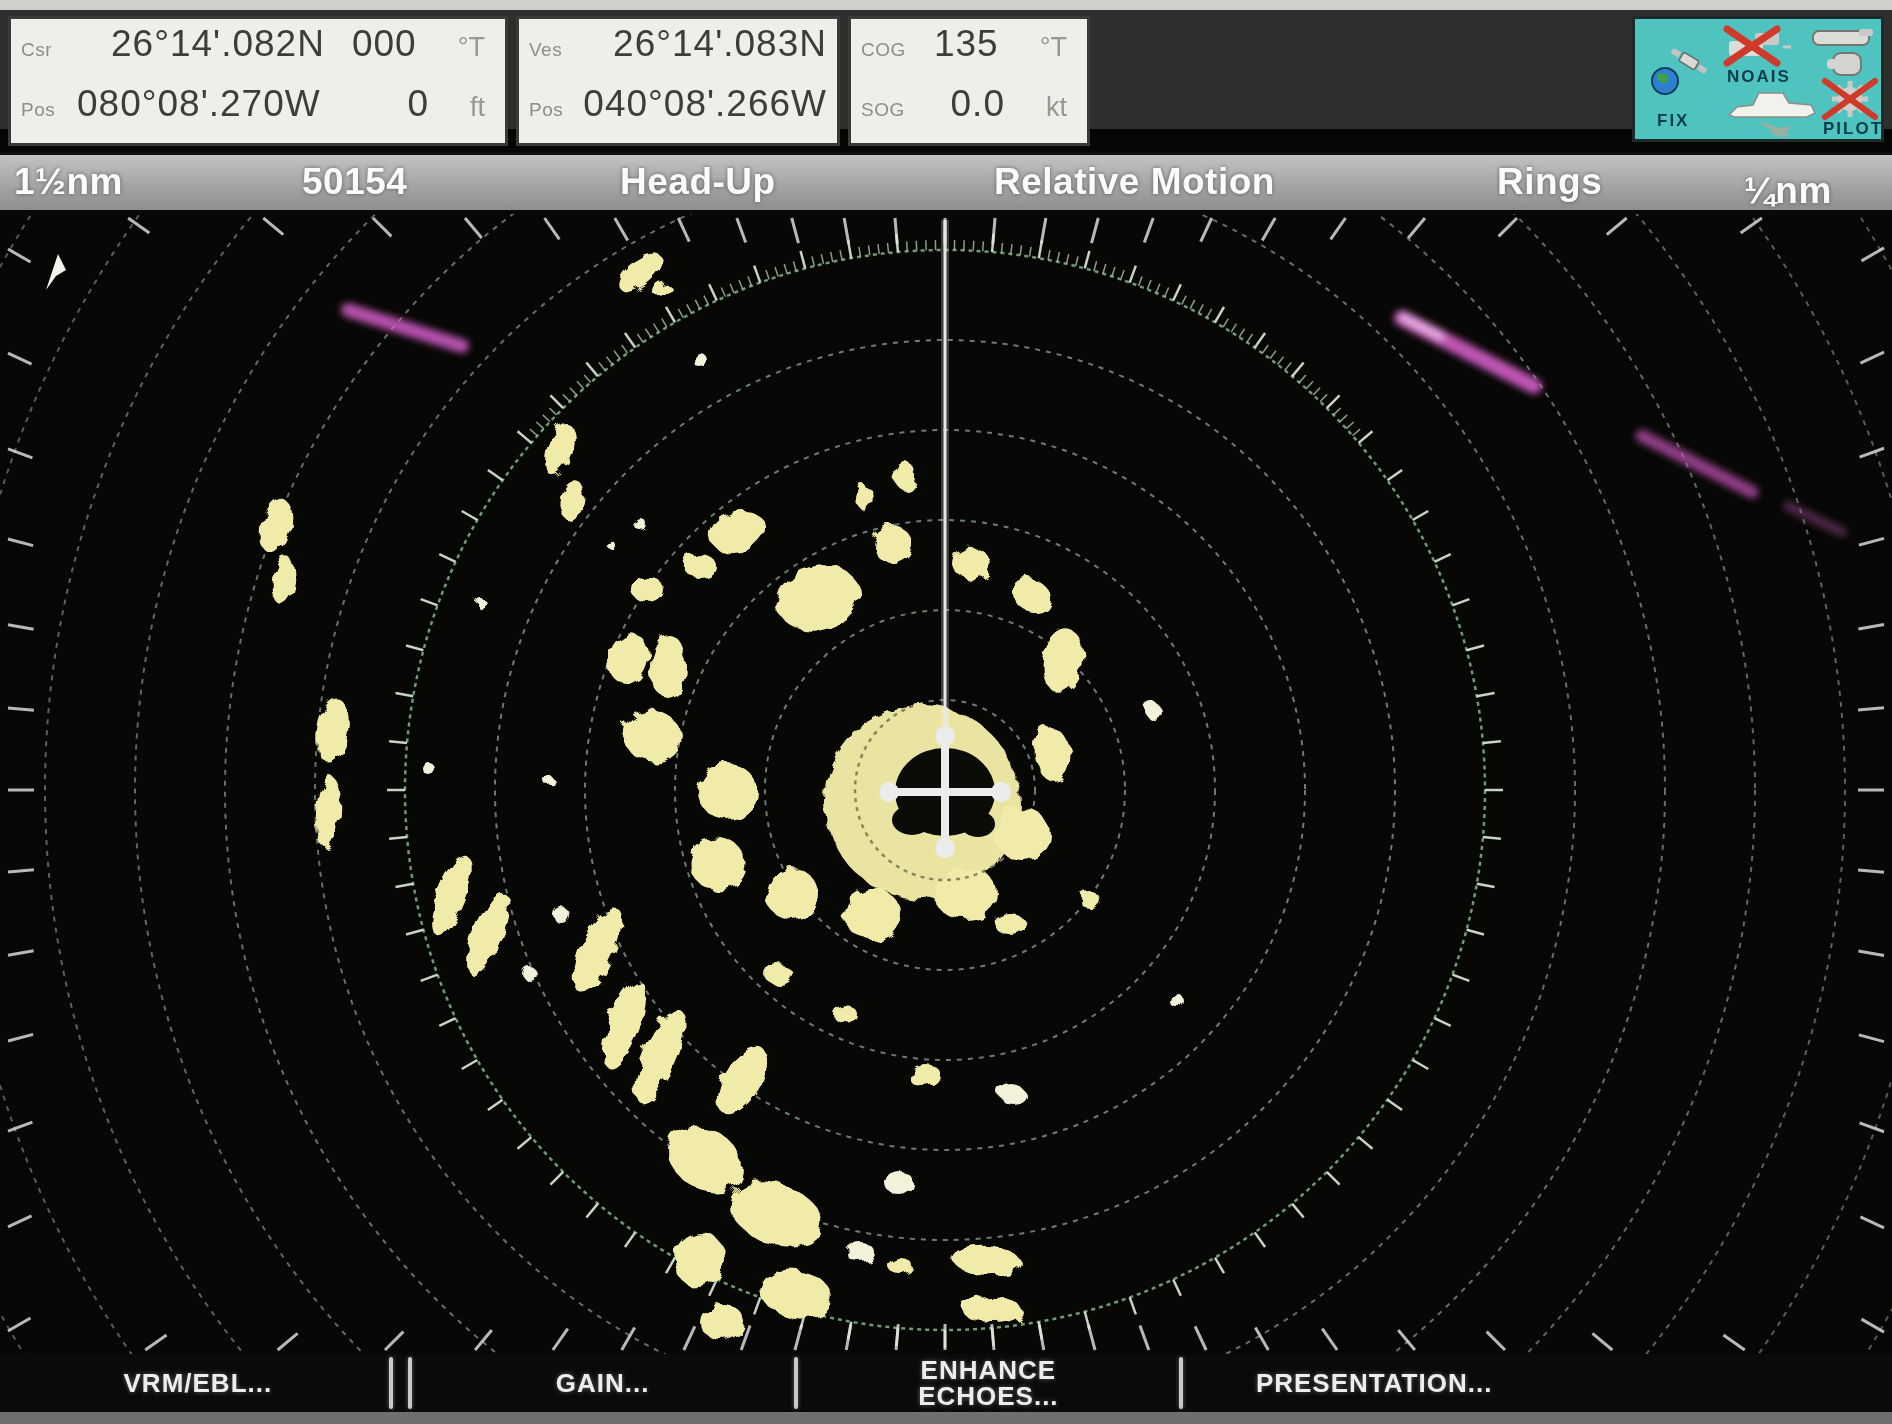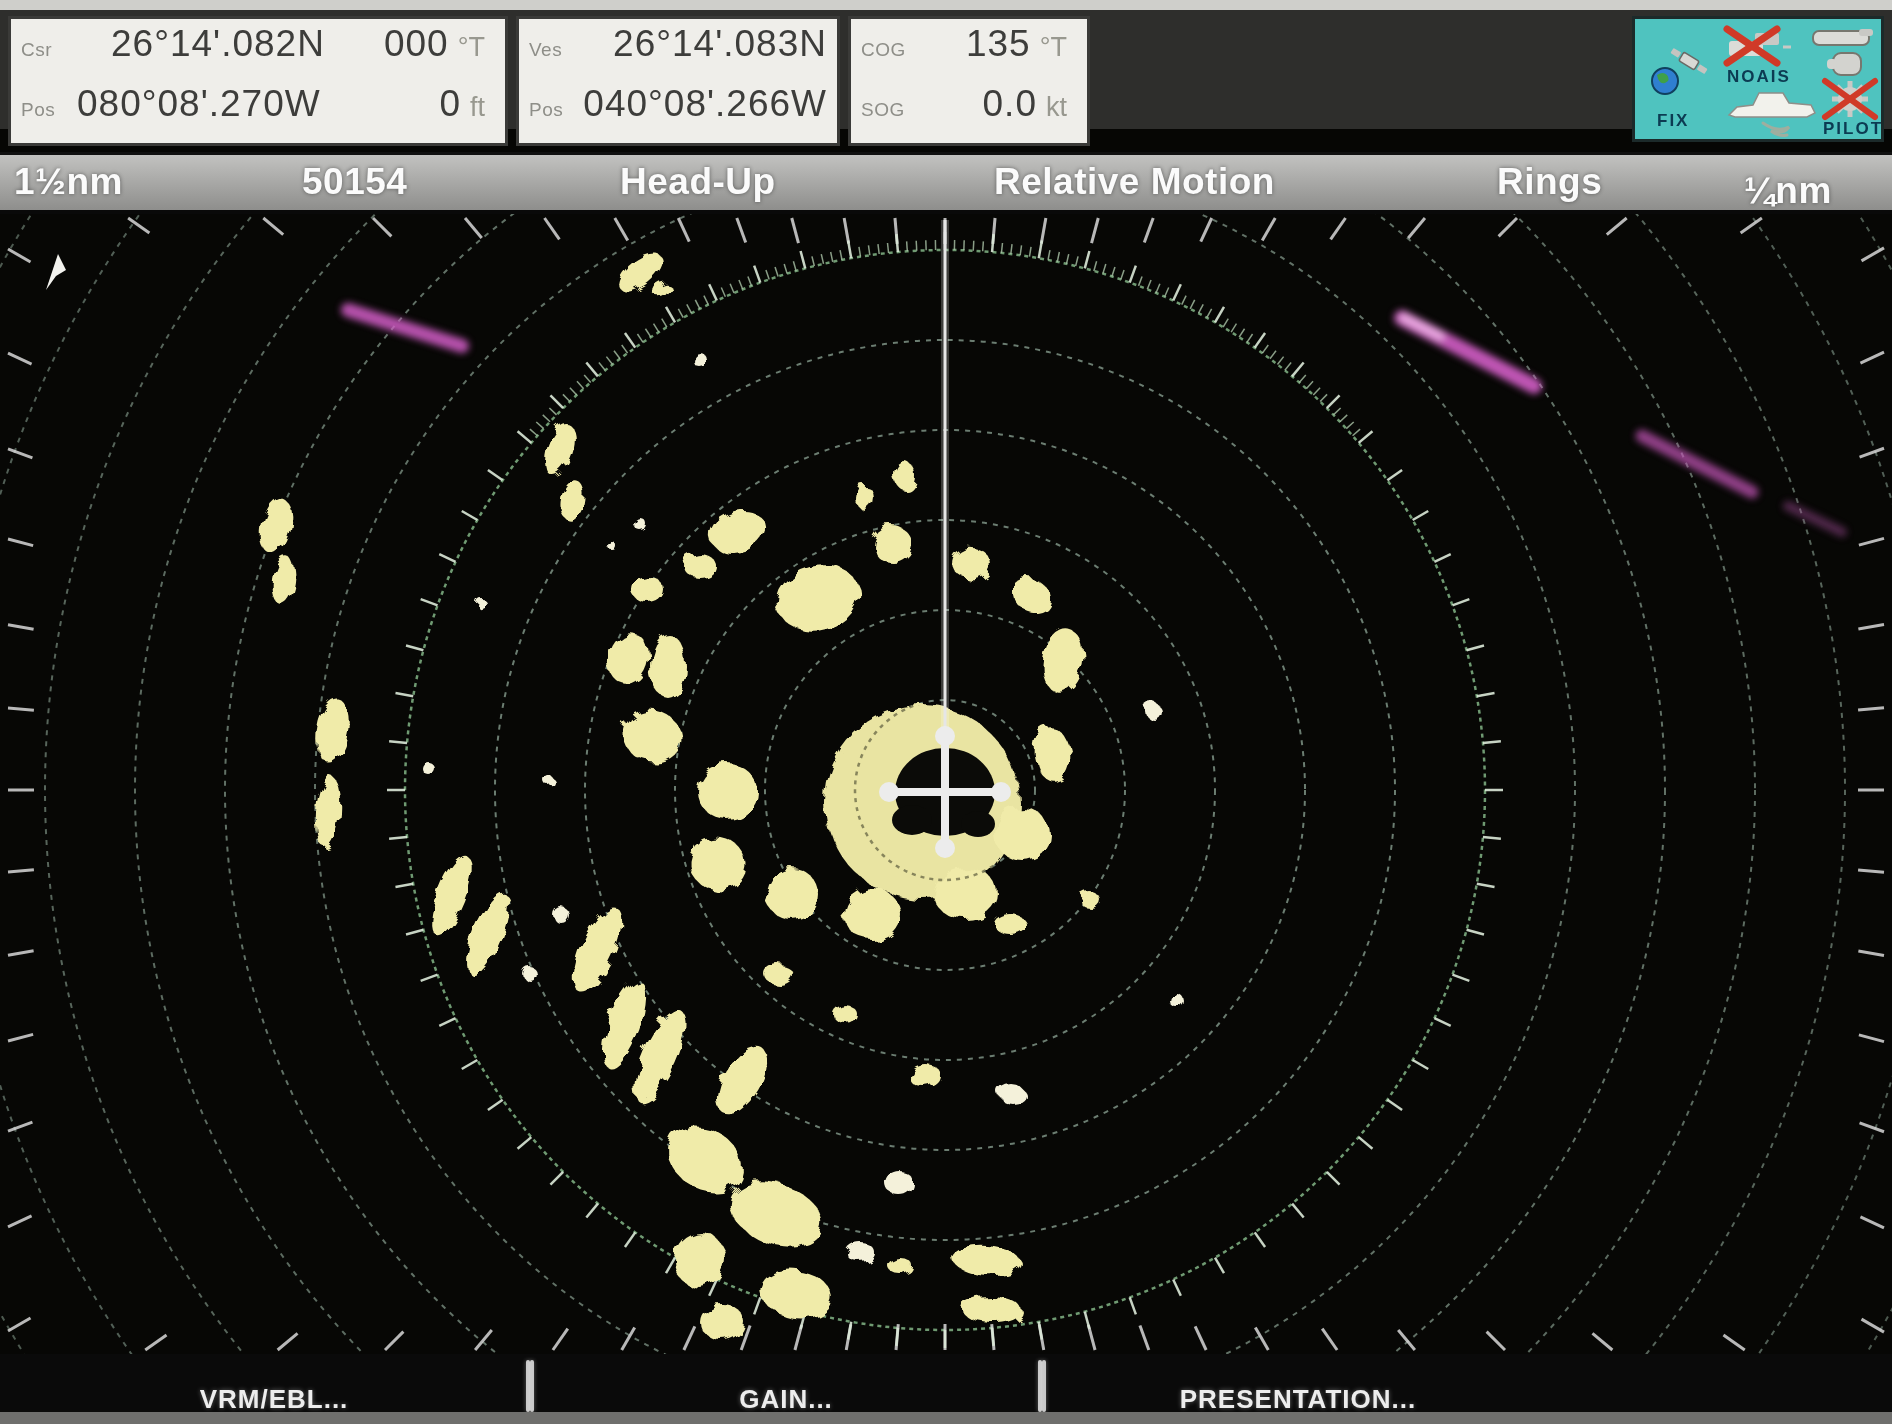--- a/index.html
+++ b/index.html
@@ -10,21 +10,21 @@
   .header{position:absolute;left:0;top:0;width:1892px;height:129px;background:#2e2e2c;}
   .top-strip{position:absolute;left:0;top:0;width:1892px;height:10px;background:#cfcfcb;}
   .panel{position:absolute;background:#efeeea;border:3px solid #3a3a38;box-sizing:border-box;
          display:flex;flex-direction:column;justify-content:space-around;padding:2px 10px;}
   .p1{left:8px;top:16px;width:500px;height:130px;}
   .p2{left:516px;top:16px;width:324px;height:130px;}
   .p3{left:848px;top:16px;width:242px;height:130px;}
   .prow{display:flex;align-items:baseline;height:56px;}
   .plabel{width:56px;font-size:19px;color:#8e8e88;letter-spacing:.5px;}
   .pvalue{font-size:37px;color:#3d3d3b;letter-spacing:1px;white-space:nowrap;}
-  .pright{margin-left:auto;display:flex;align-items:baseline;padding-right:10px;}
+  .pright{margin-left:auto;display:flex;align-items:baseline;padding-right:10px;gap:32px;}
   .punit{font-size:27px;color:#98988f;margin-left:9px;}
   .gapL{margin-left:34px;}
 
   
   .iconpanel{position:absolute;left:1632px;top:16px;width:252px;height:126px;background:#4fc3bf;
              border:3px solid #1c2a2a;box-sizing:border-box;}
   .ilabel{position:absolute;font-weight:bold;font-size:17px;color:#0c3b52;letter-spacing:2px;}
   .iconpanel svg{position:absolute;}
 
   
@@ -35,21 +35,21 @@
          letter-spacing:.5px;text-shadow:0 0 4px rgba(0,0,0,.45);white-space:nowrap;}
 
   
   .radar{position:absolute;left:0;top:214px;width:1892px;height:1140px;background:#070705;}
   .echo{fill:#f0eba9;}
   .echo-dim{fill:#e9e4a2;}
   .echo-white{fill:#f4f1da;}
 
   
   .menubar{position:absolute;left:0;top:1354px;width:1892px;height:58px;background:#0a0a0a;}
-  .menuwrap{position:absolute;left:22px;top:0;width:1528px;height:58px;display:flex;align-items:flex-end;}
+  .menuwrap{position:absolute;left:22px;top:0;width:1528px;height:58px;display:flex;align-items:center;gap:15px;}
   .mcell{flex:1 1 0;display:flex;flex-direction:column;align-items:center;justify-content:center;cursor:pointer;}
   .mline{font-size:26px;font-weight:bold;color:#ededed;letter-spacing:1px;line-height:26px;
          text-shadow:0 0 5px rgba(255,255,255,.35);white-space:nowrap;}
   .mline:empty{display:none;}
   .msep{width:4px;height:52px;background:#dedede;border-radius:2px;opacity:.9;
         box-shadow:0 0 4px rgba(255,255,255,.4);}
   .bottom-strip{position:absolute;left:0;top:1412px;width:1892px;height:12px;background:#6f6f6d;}
 </style>
 </head>
 <body>
@@ -525,20 +525,24 @@
         <span class="mline">VRM/EBL...</span>
 
       </div>
       <div class="msep"></div>
       <div class="msep"></div>
       <div class="mcell">
         <span class="mline">GAIN...</span>
 
       </div>
       <div class="msep"></div>
+      <div class="mcell">
+        <span class="mline">ENHANCE</span>
+        <span class="mline">ECHOES...</span>
+      </div>
       <div class="msep"></div>
       <div class="mcell">
         <span class="mline">PRESENTATION...</span>
 
       </div>
     </div>
   </div>
   <div class="bottom-strip"></div>
 
 </div>

